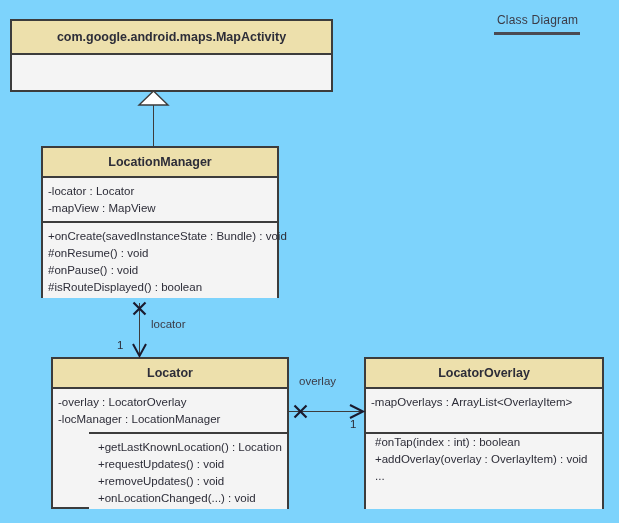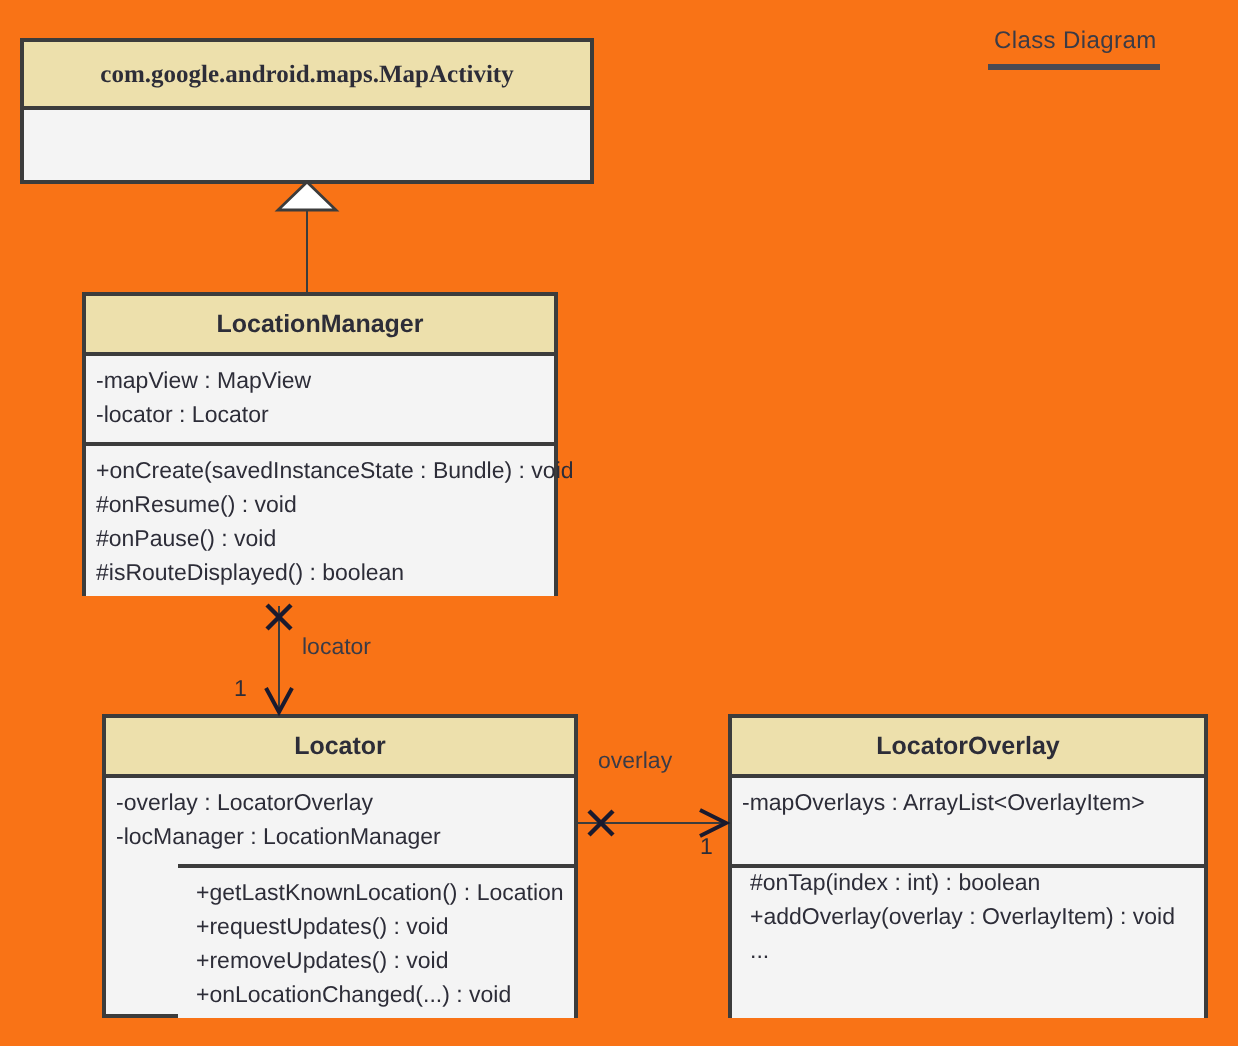--- a/index.html
+++ b/index.html
@@ -8,21 +8,21 @@
     background: #ffffff;
   }
   body {
     font-family: "Liberation Sans", sans-serif;
     -webkit-font-smoothing: none;
   }
   #canvas {
     position: relative;
     width: 619px;
     height: 523px;
-    background: #f97316;
+    background: #7dd3fc;
     overflow: hidden;
   }
 
   
   .diagram-title {
     position: absolute;
     font-size: 12px;
     color: #3b3b46;
     letter-spacing: 0.2px;
     white-space: nowrap;
@@ -97,30 +97,30 @@
   .marker svg { display: block; overflow: visible; }
 </style>
 </head>
 <body>
 
 <div id="canvas">
 
   <div class="diagram-title" style="left:497px; top:13px;">Class Diagram</div>
   <div class="diagram-title-rule" style="left:494px; top:32px; width:86px;"></div>
 
-  <div class="uml-class" style="left:10px; top:19px; width:287px; height:73px;font-family:Liberation Serif, serif;">
+  <div class="uml-class" style="left:10px; top:19px; width:323px; height:73px;">
     <div class="uml-header" style="height:34px;">com.google.android.maps.MapActivity</div>
     <div class="uml-section empty" style="height:35px;"></div>
   </div>
 
   <div class="uml-class" style="left:41px; top:146px; width:238px; height:152px;">
     <div class="uml-header" style="height:30px;">LocationManager</div>
     <div class="uml-section" style="height:43px;">
+      <div class="uml-line">-locator : Locator</div>
       <div class="uml-line">-mapView : MapView</div>
-      <div class="uml-line">-locator : Locator</div>
     </div>
     <div class="uml-section divided" style="height:77px;">
       <div class="uml-line">+onCreate(savedInstanceState : Bundle) : void</div>
       <div class="uml-line">#onResume() : void</div>
       <div class="uml-line">#onPause() : void</div>
       <div class="uml-line">#isRouteDisplayed() : boolean</div>
     </div>
   </div>
 
   <div class="uml-class" style="left:51px; top:357px; width:238px; height:152px;">

